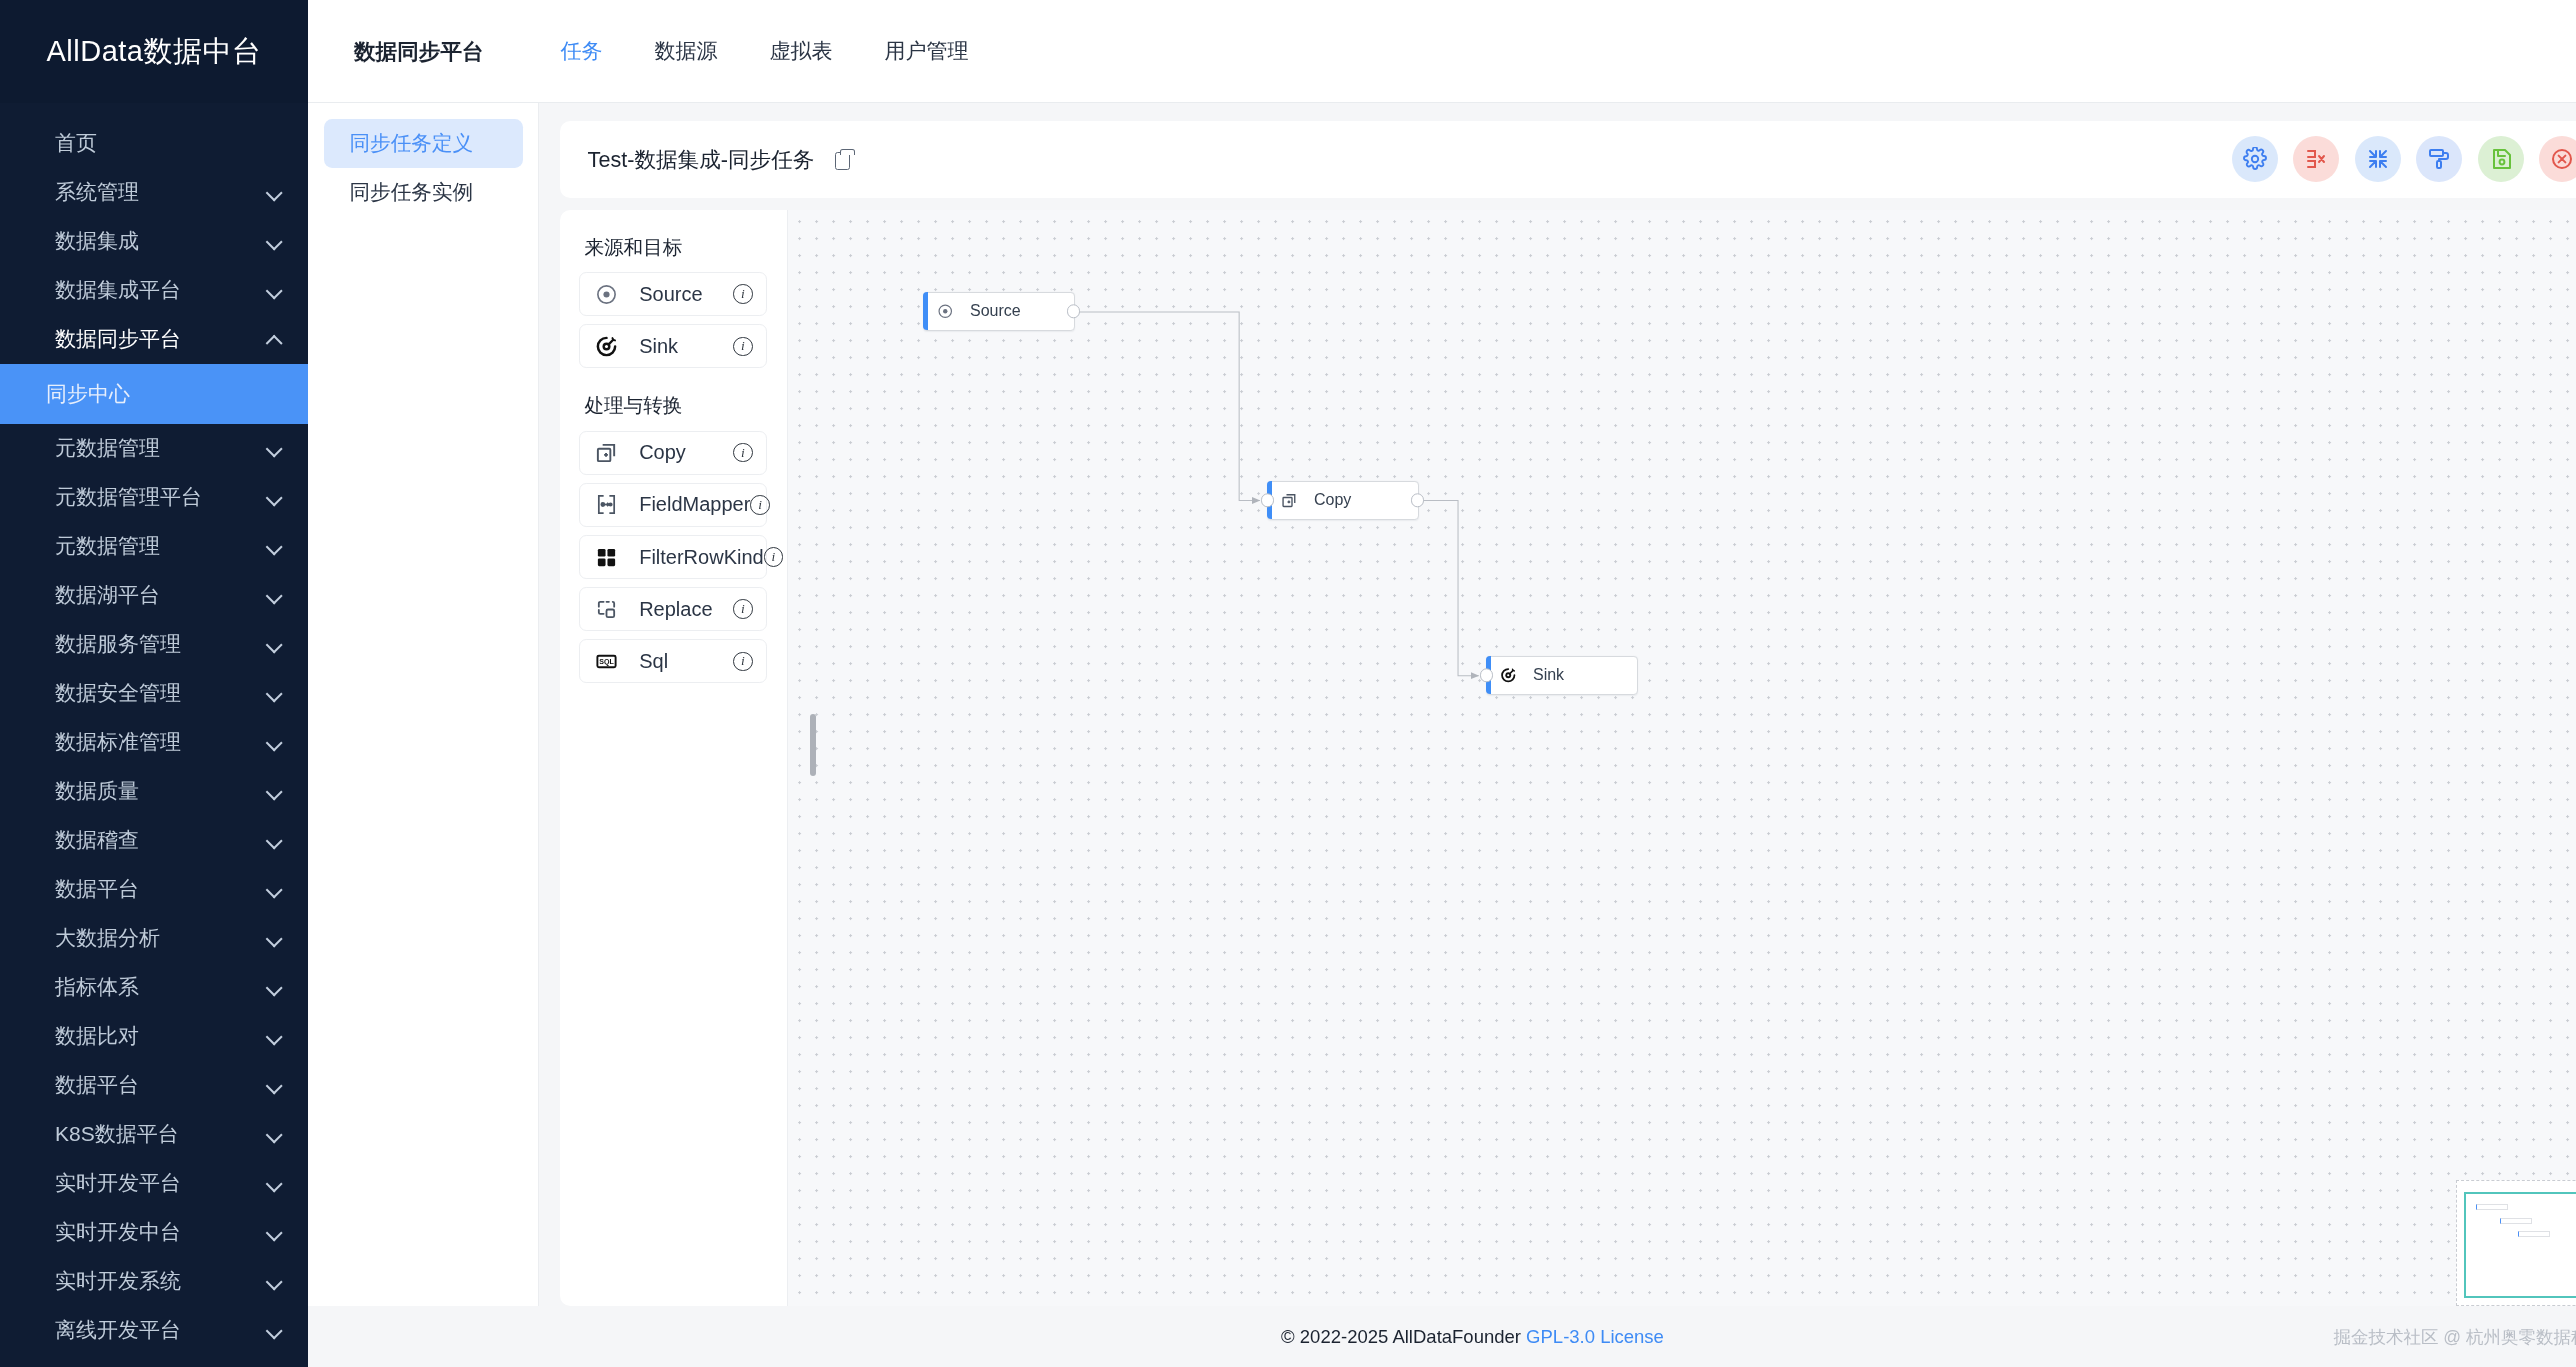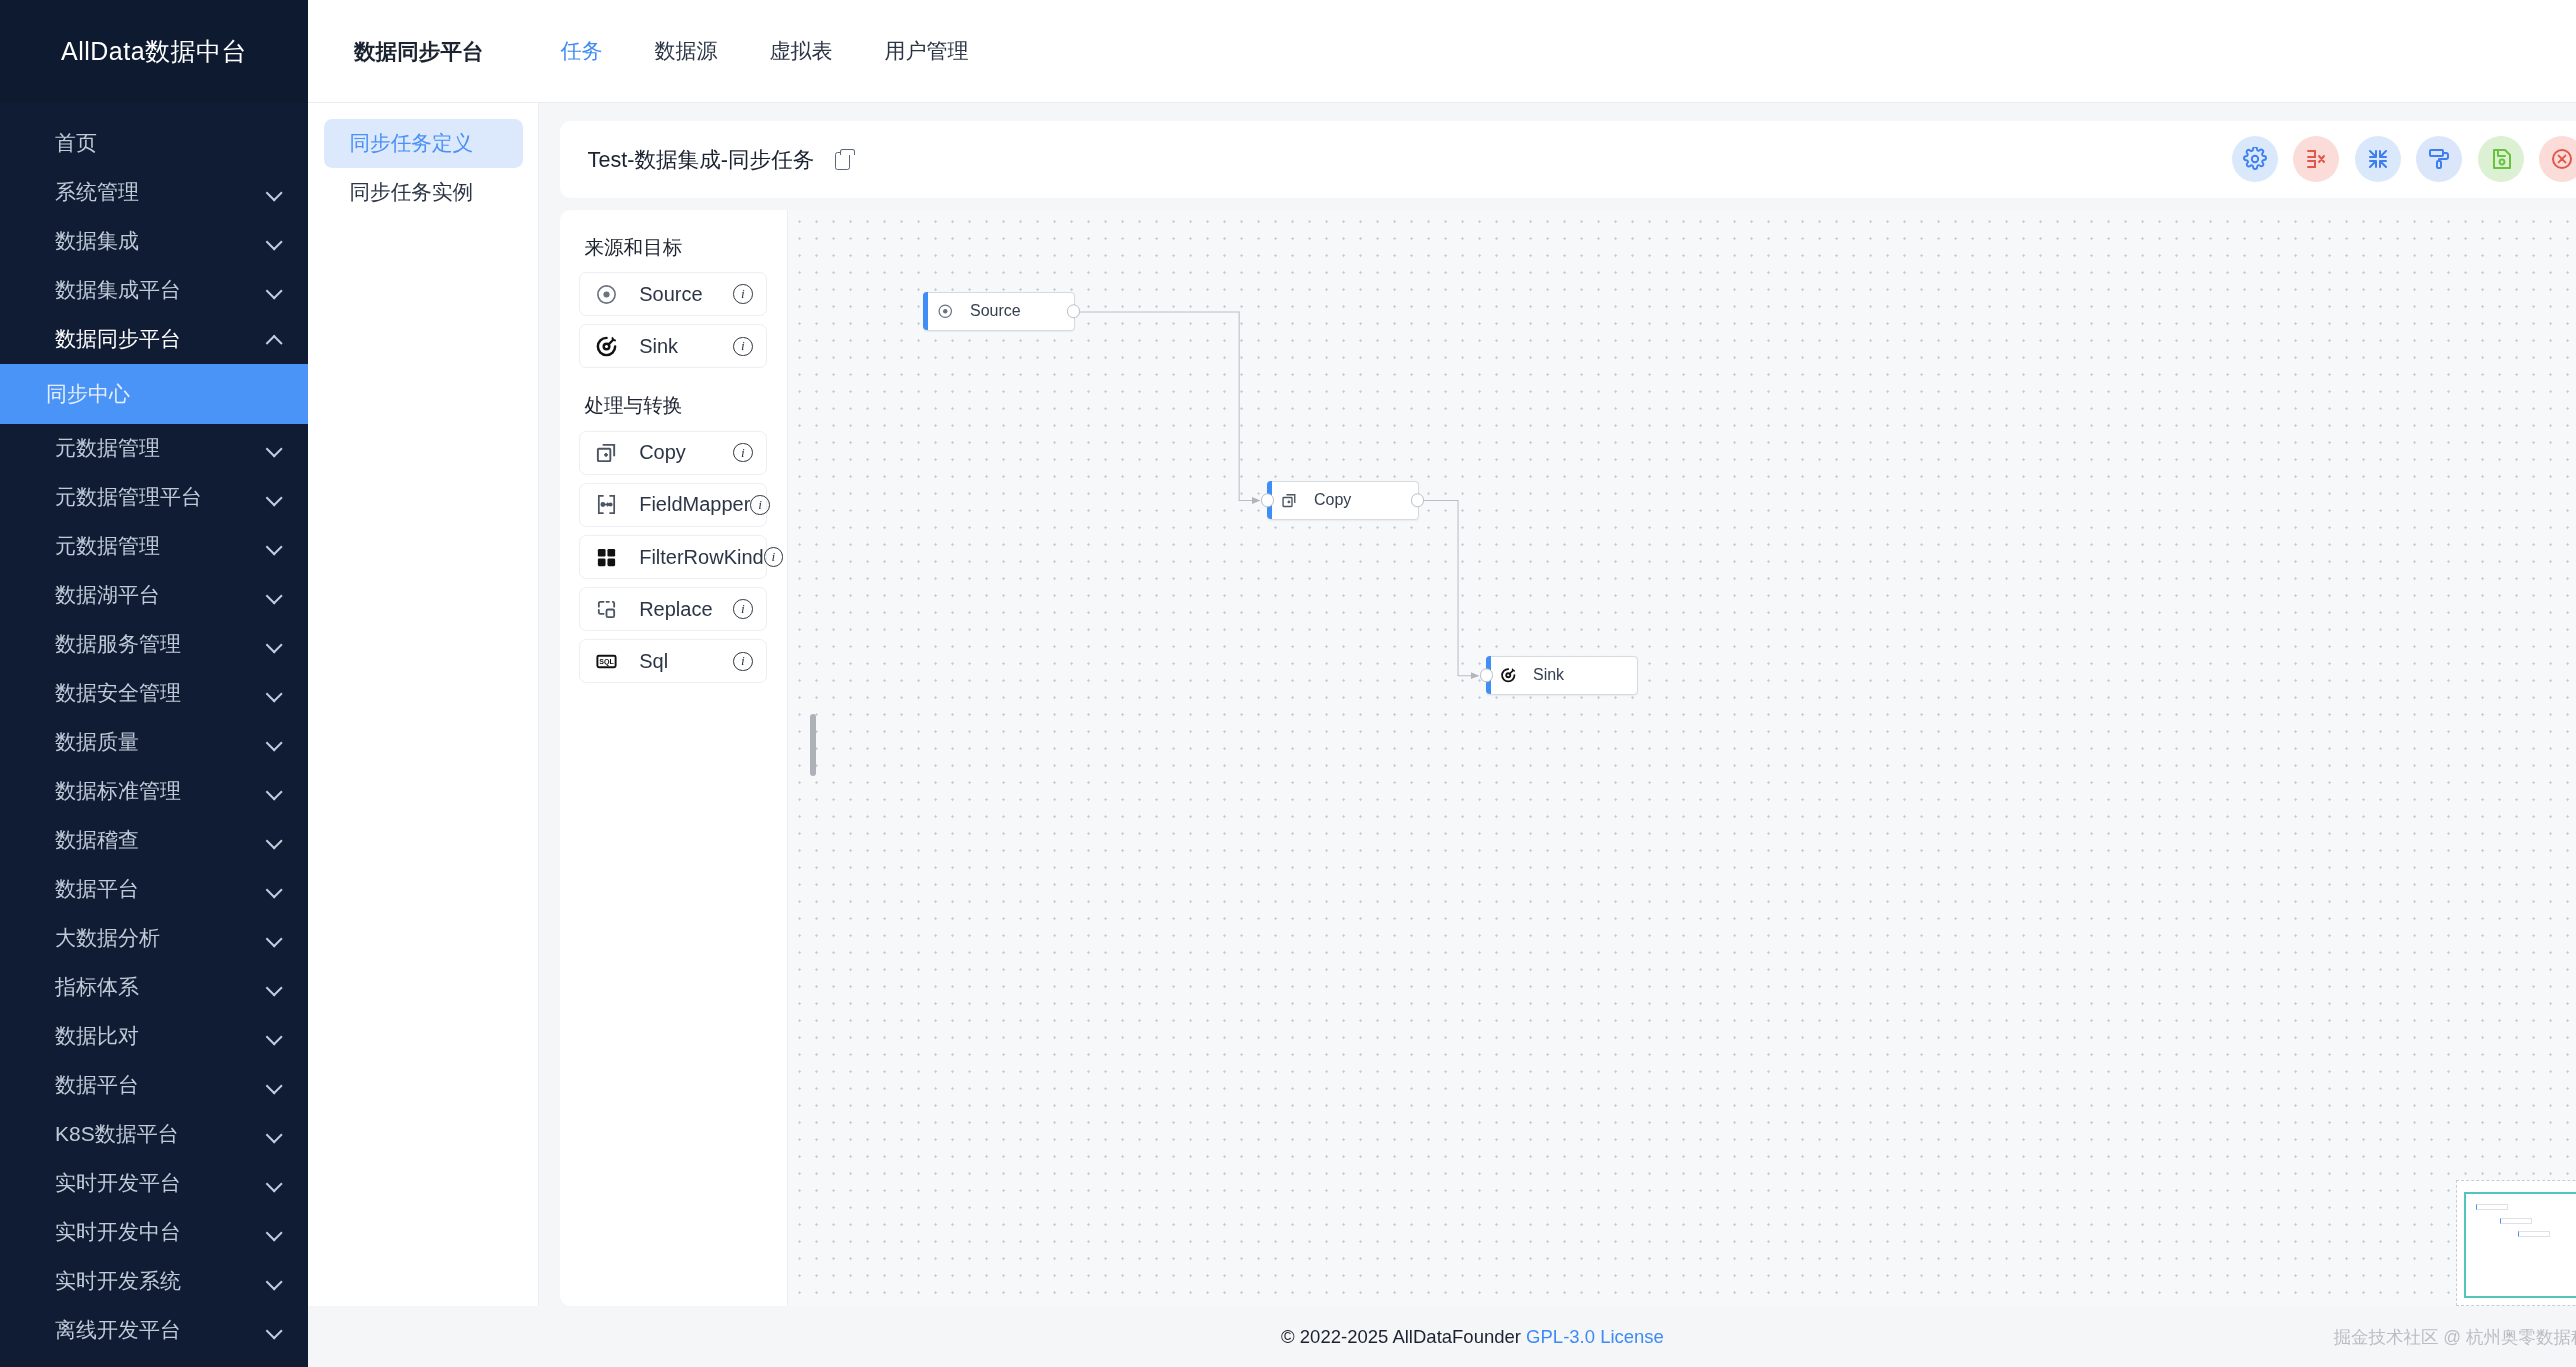--- a/index.html
+++ b/index.html
@@ -16,21 +16,21 @@
     width: 308px; height: 1367px;
     background: #0f1c33;
     flex: 0 0 308px;
     position: relative;
     overflow: hidden;
   }
   .sidebar-logo {
     height: 103px;
     display: flex; align-items: center; justify-content: center;
     color: #ffffff;
-    font-size: 25px;
+    font-size: 29px;
     letter-spacing: 0.5px;
     background: #0d1a30;
   }
   .sidebar-menu { padding-top: 15.5px; }
   .menu-item {
     height: 49px;
     display: flex; align-items: center;
     padding: 0 26px 0 25px;
     color: #bfcbd9;
     font-size: 21px;
@@ -310,25 +310,25 @@
         </div>
         <div class="menu-item">
           <span class="mi-label">数据服务管理</span>
           <span class="chev"></span>
         </div>
         <div class="menu-item">
           <span class="mi-label">数据安全管理</span>
           <span class="chev"></span>
         </div>
         <div class="menu-item">
+          <span class="mi-label">数据标准管理</span>
+          <span class="chev"></span>
+        </div>
+        <div class="menu-item">
           <span class="mi-label">数据质量</span>
-          <span class="chev"></span>
-        </div>
-        <div class="menu-item">
-          <span class="mi-label">数据标准管理</span>
           <span class="chev"></span>
         </div>
         <div class="menu-item">
           <span class="mi-label">数据稽查</span>
           <span class="chev"></span>
         </div>
         <div class="menu-item">
           <span class="mi-label">数据平台</span>
           <span class="chev"></span>
         </div>

